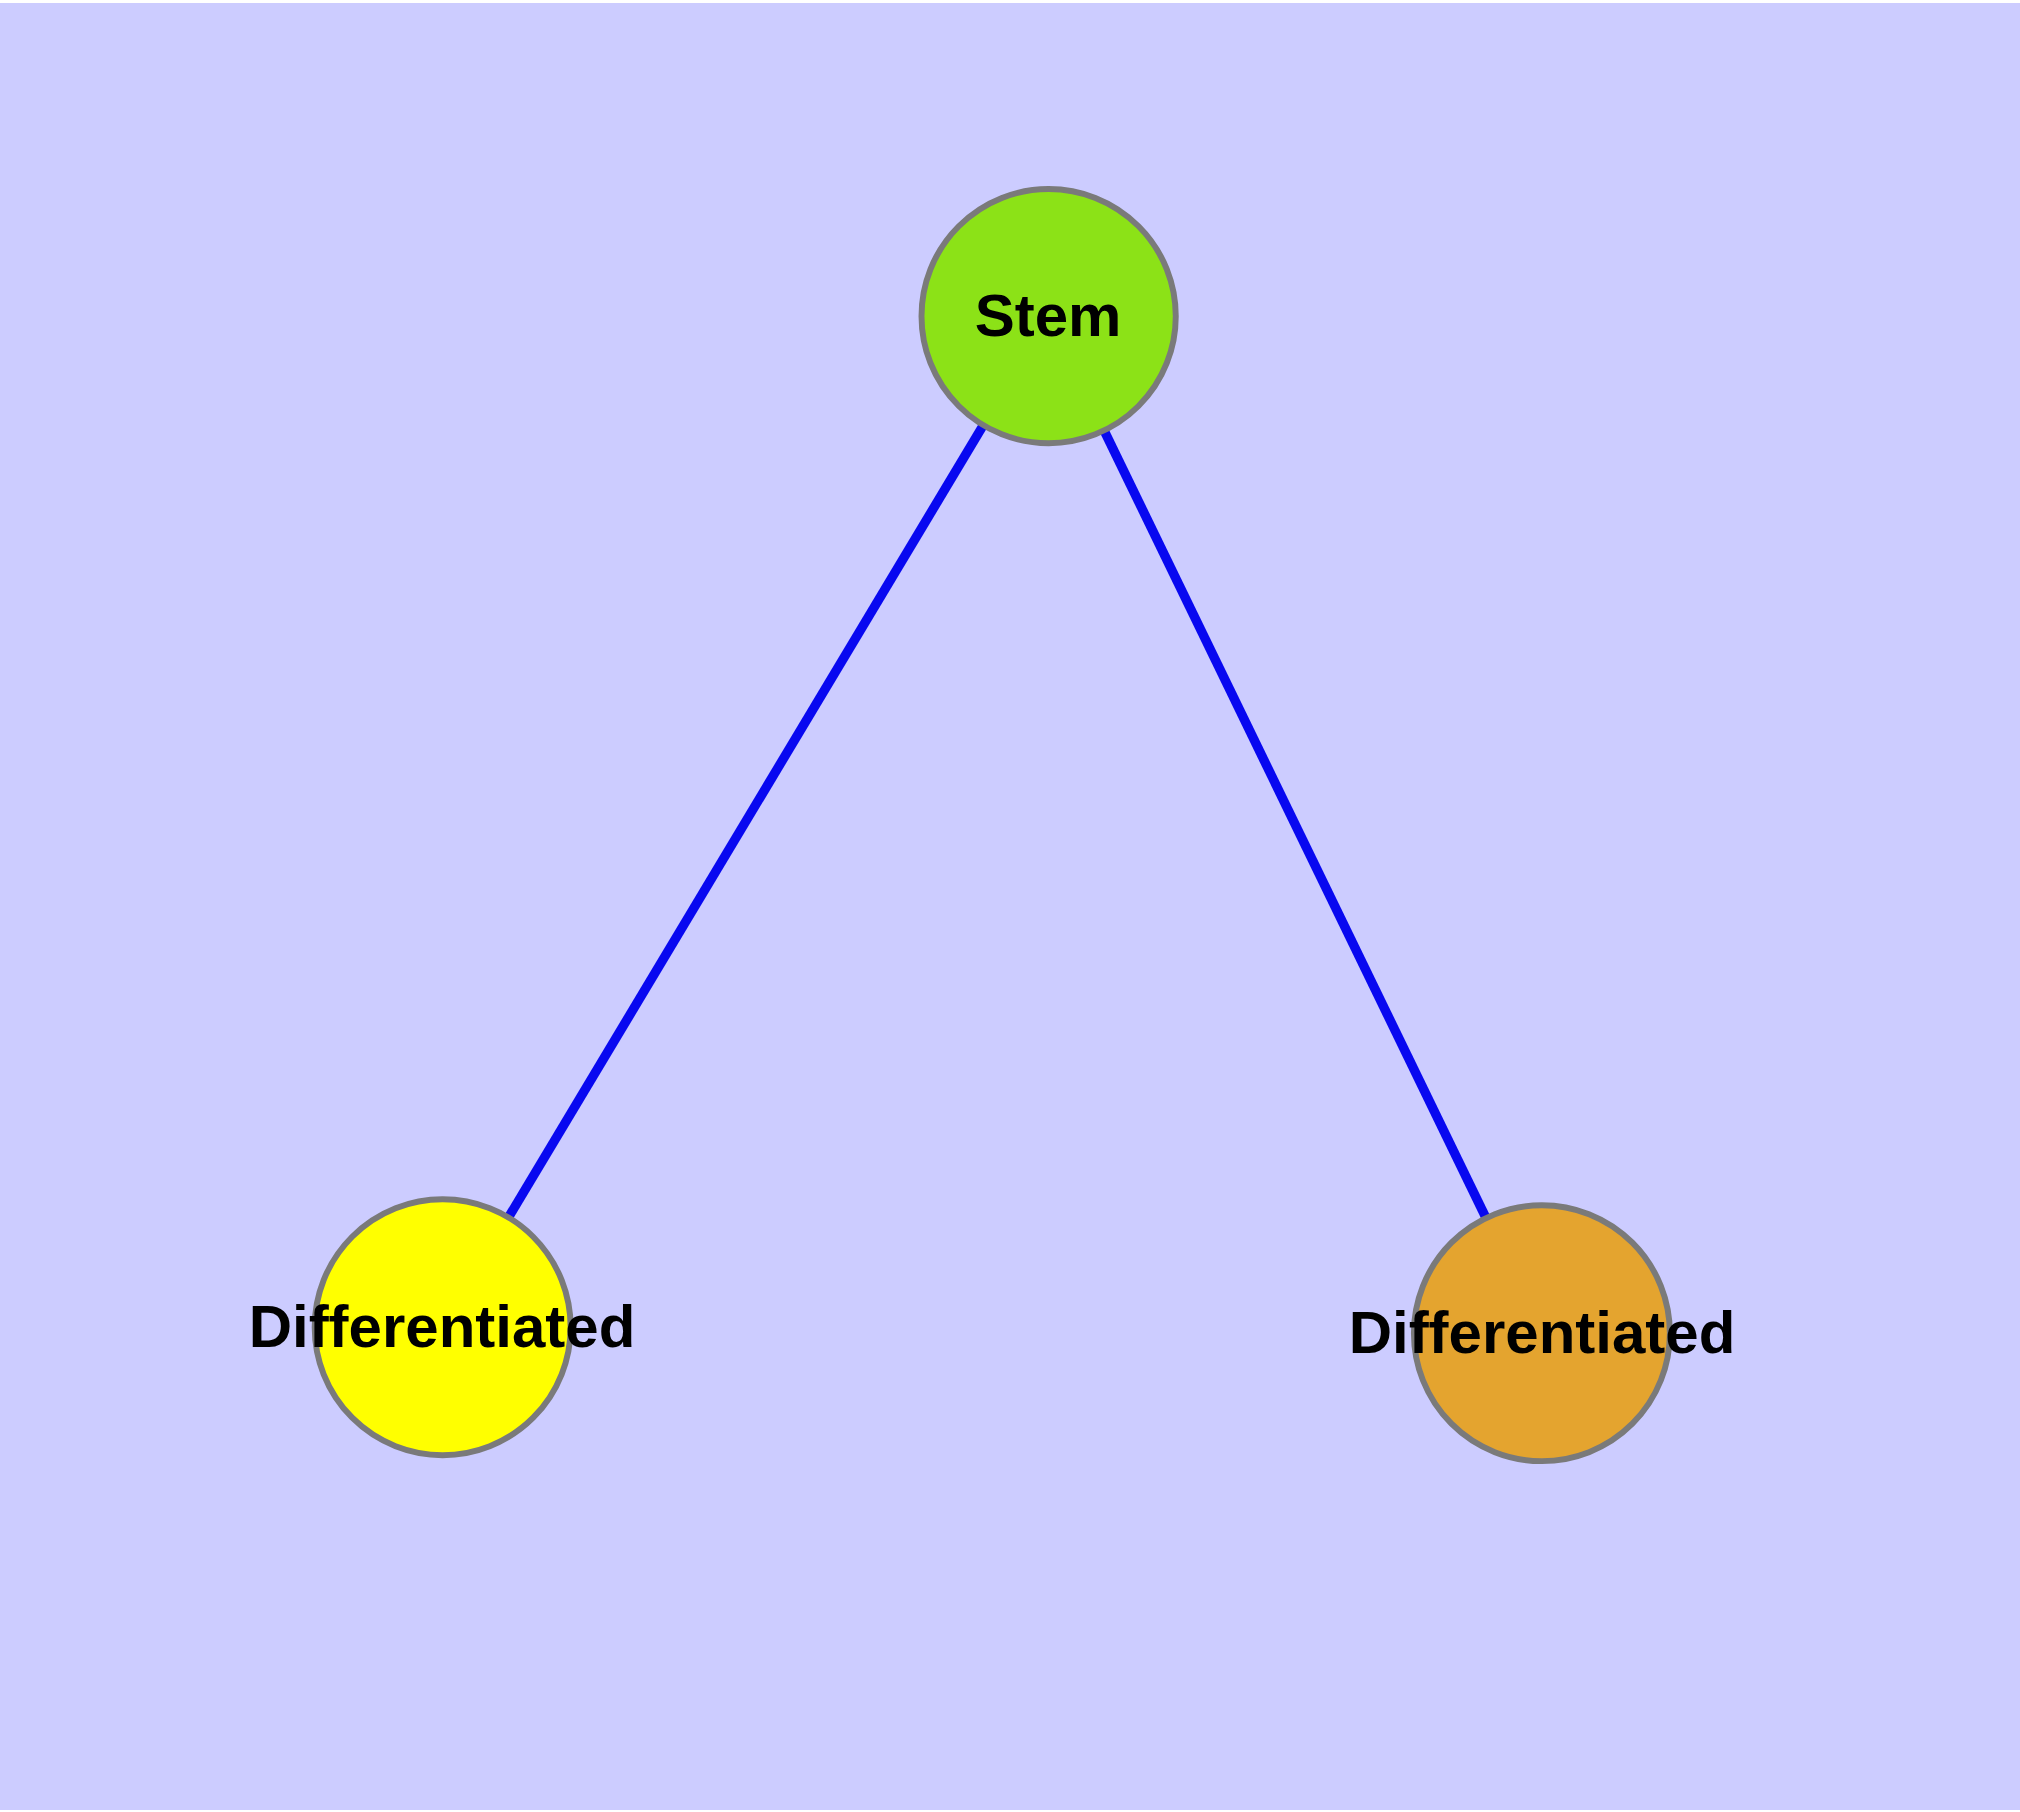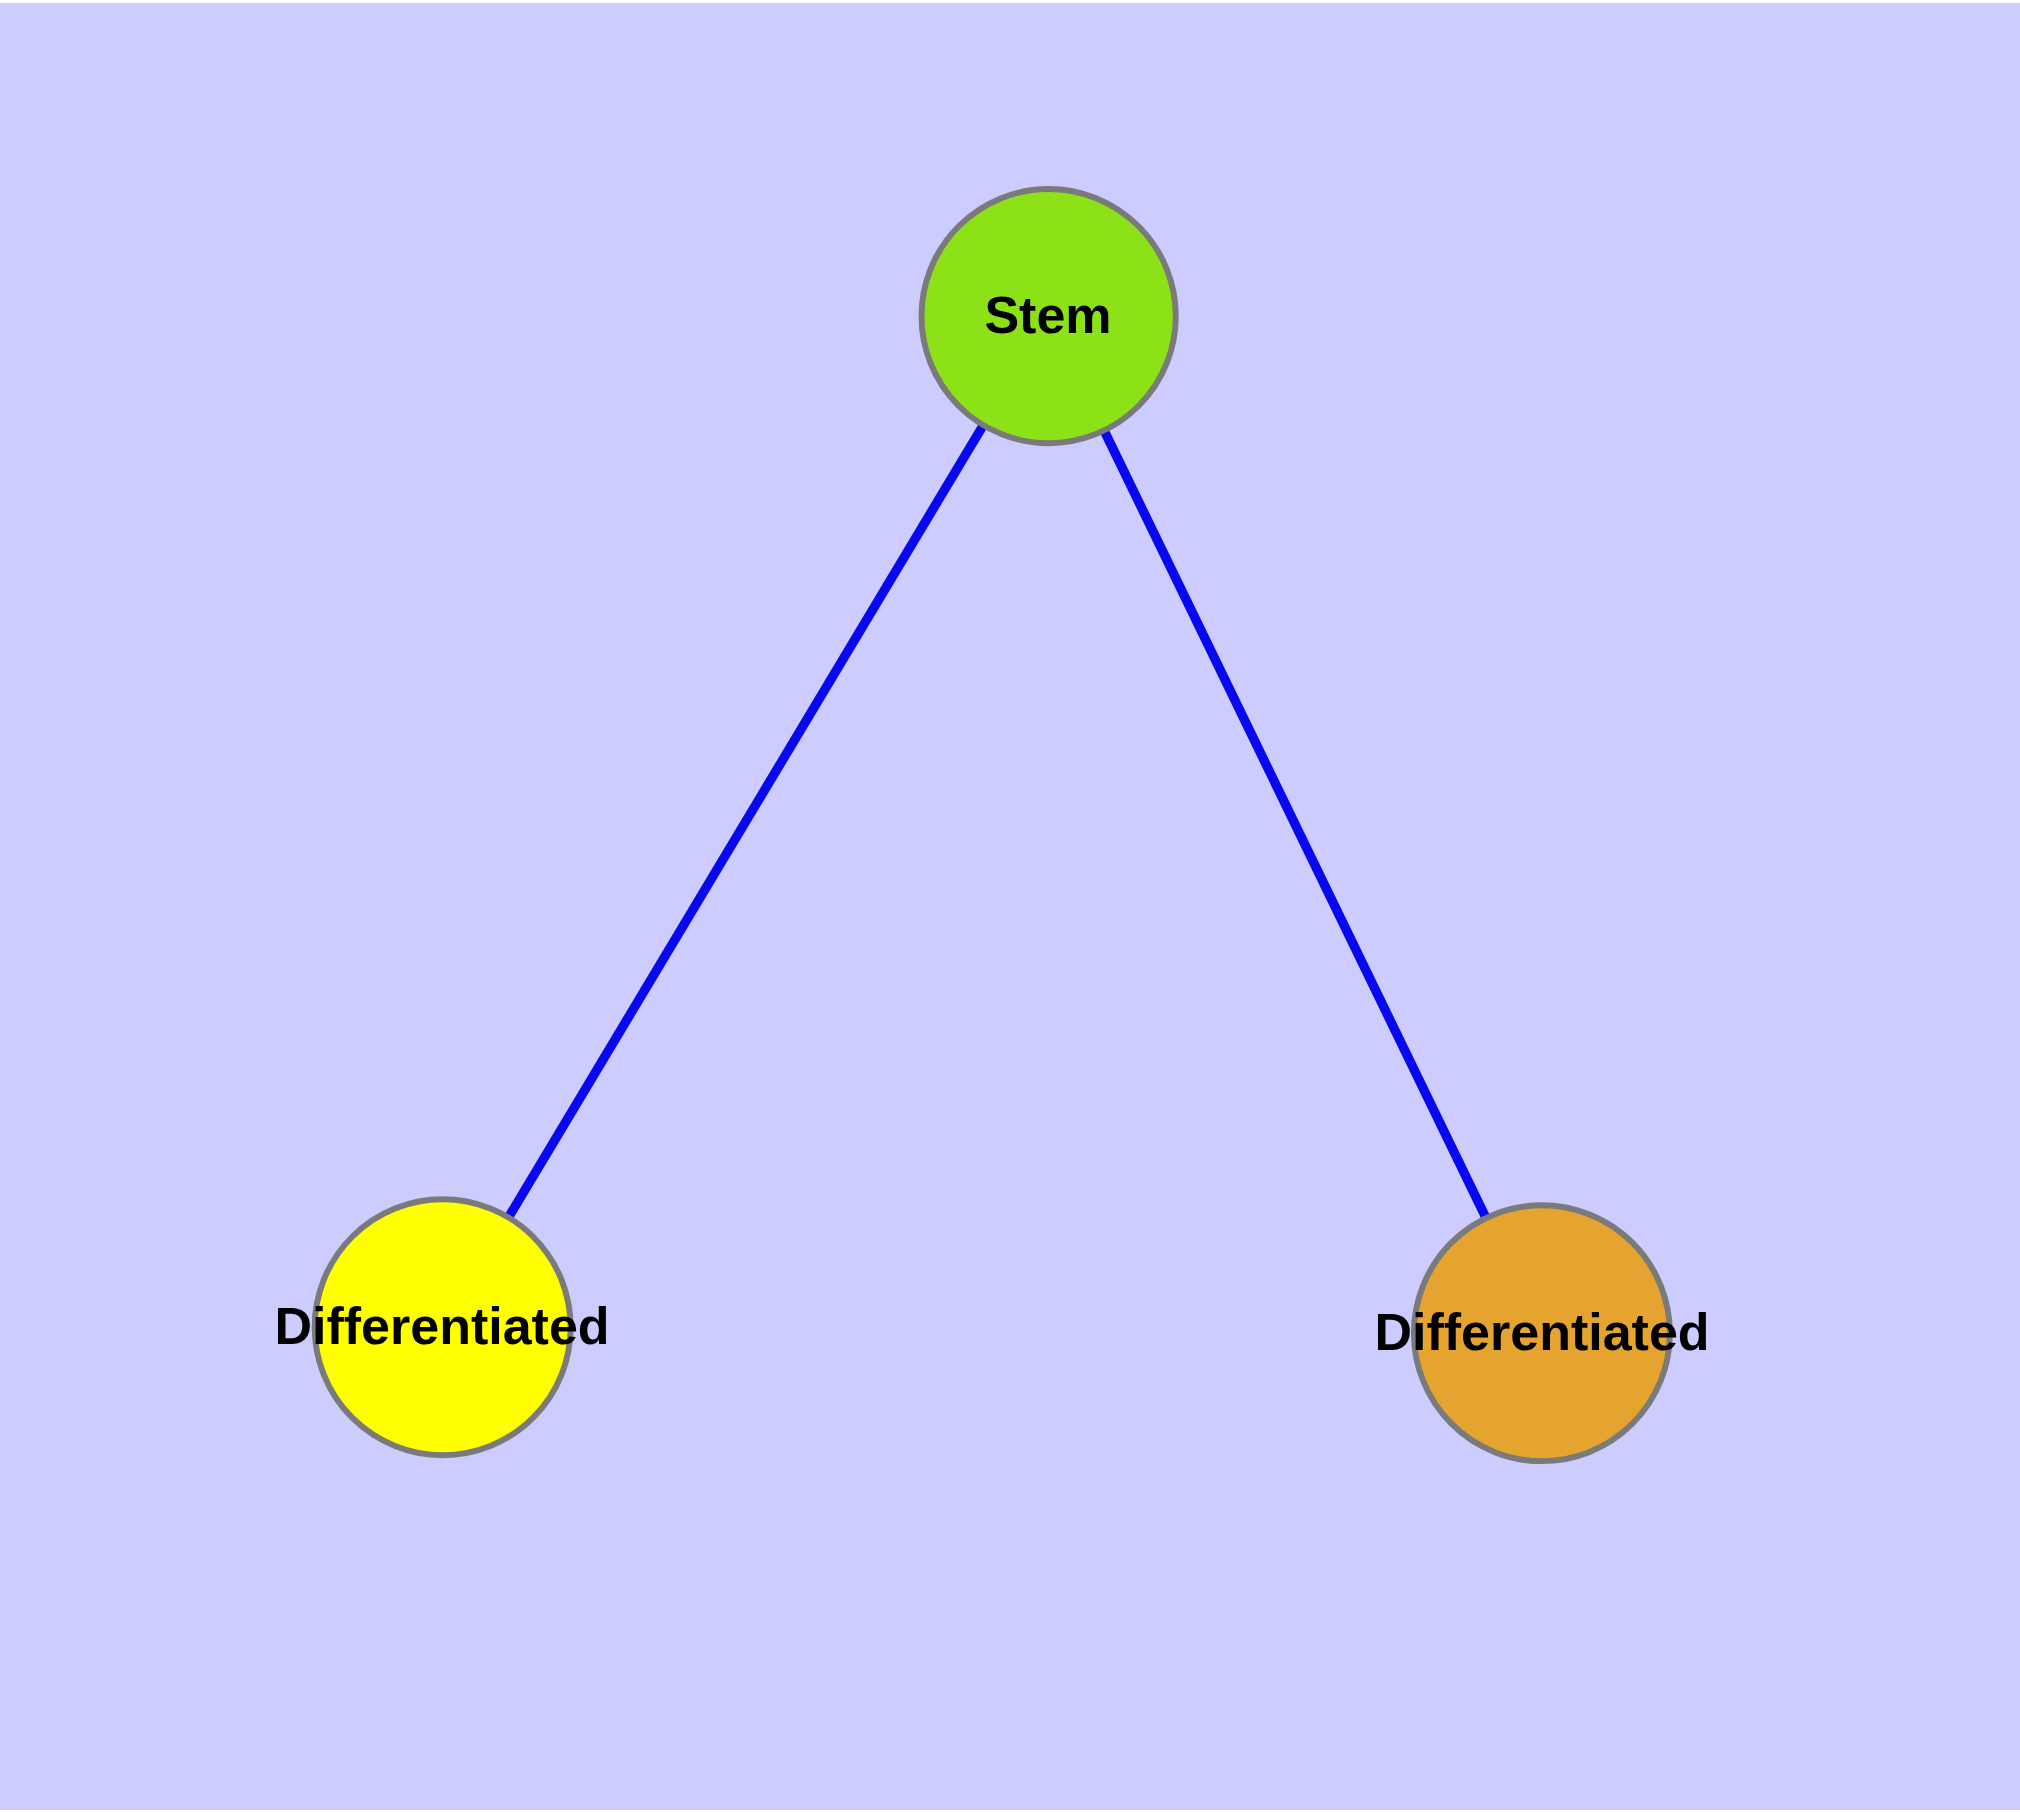--- a/index.html
+++ b/index.html
@@ -27,21 +27,21 @@
   #graph-svg {
     position: absolute;
     top: 0;
     left: 0;
   }
   .node-label {
     position: absolute;
     transform: translate(-50%, -50%);
     color: #000000;
     font-weight: bold;
-    font-size: 52px;
+    font-size: 60px;
     line-height: 1.19;
     text-align: center;
     white-space: nowrap;
     letter-spacing: 0px;
   }
   .node-label span { display: block; }
 </style>
 </head>
 <body>
 

